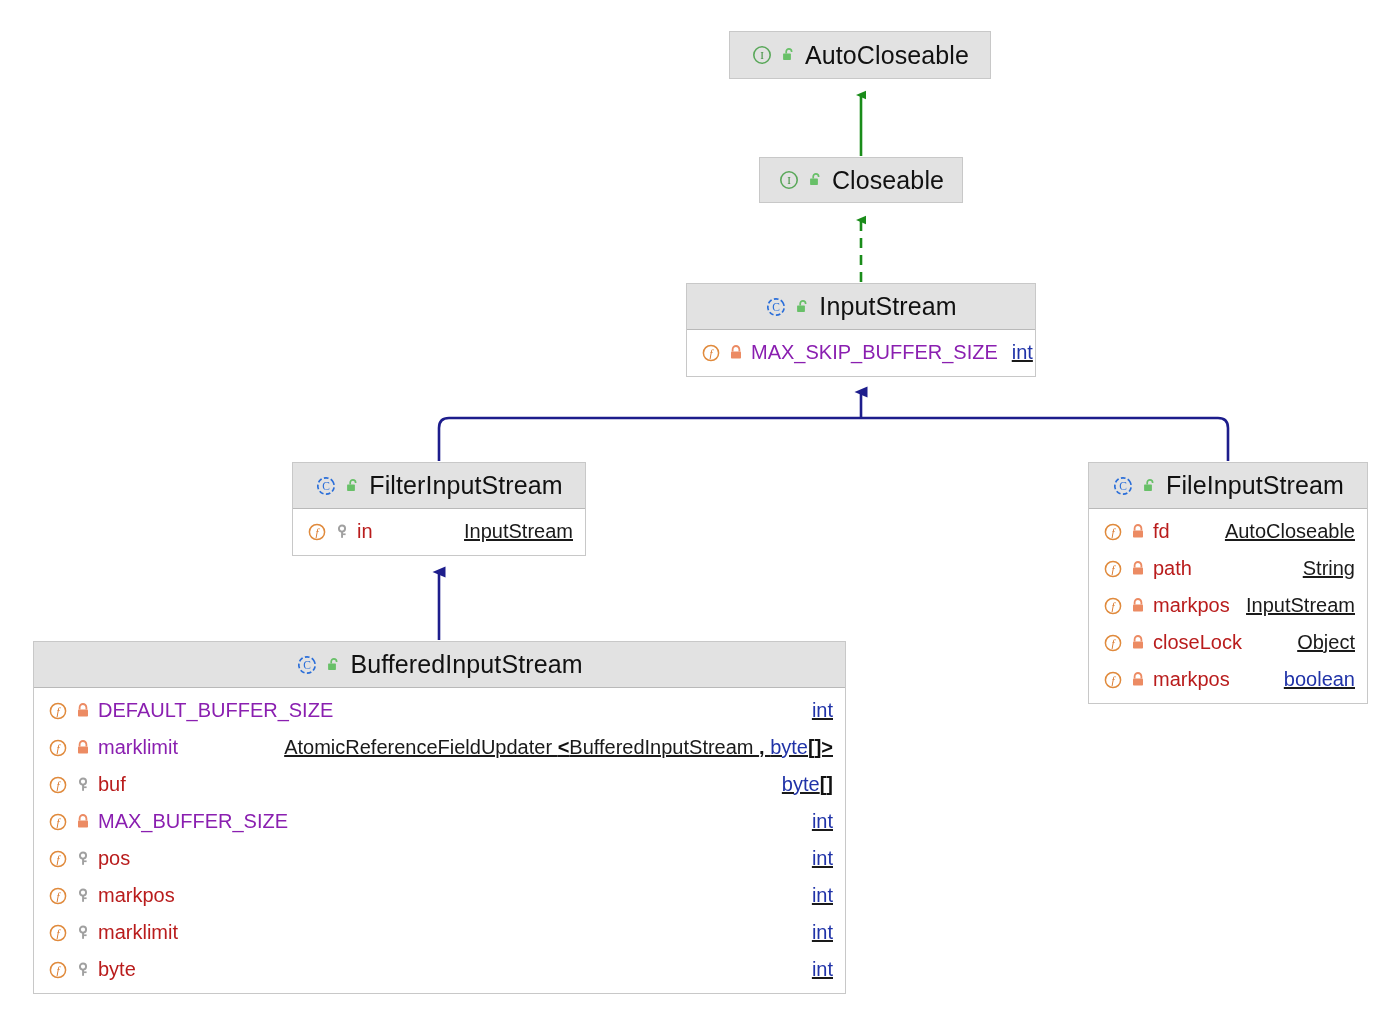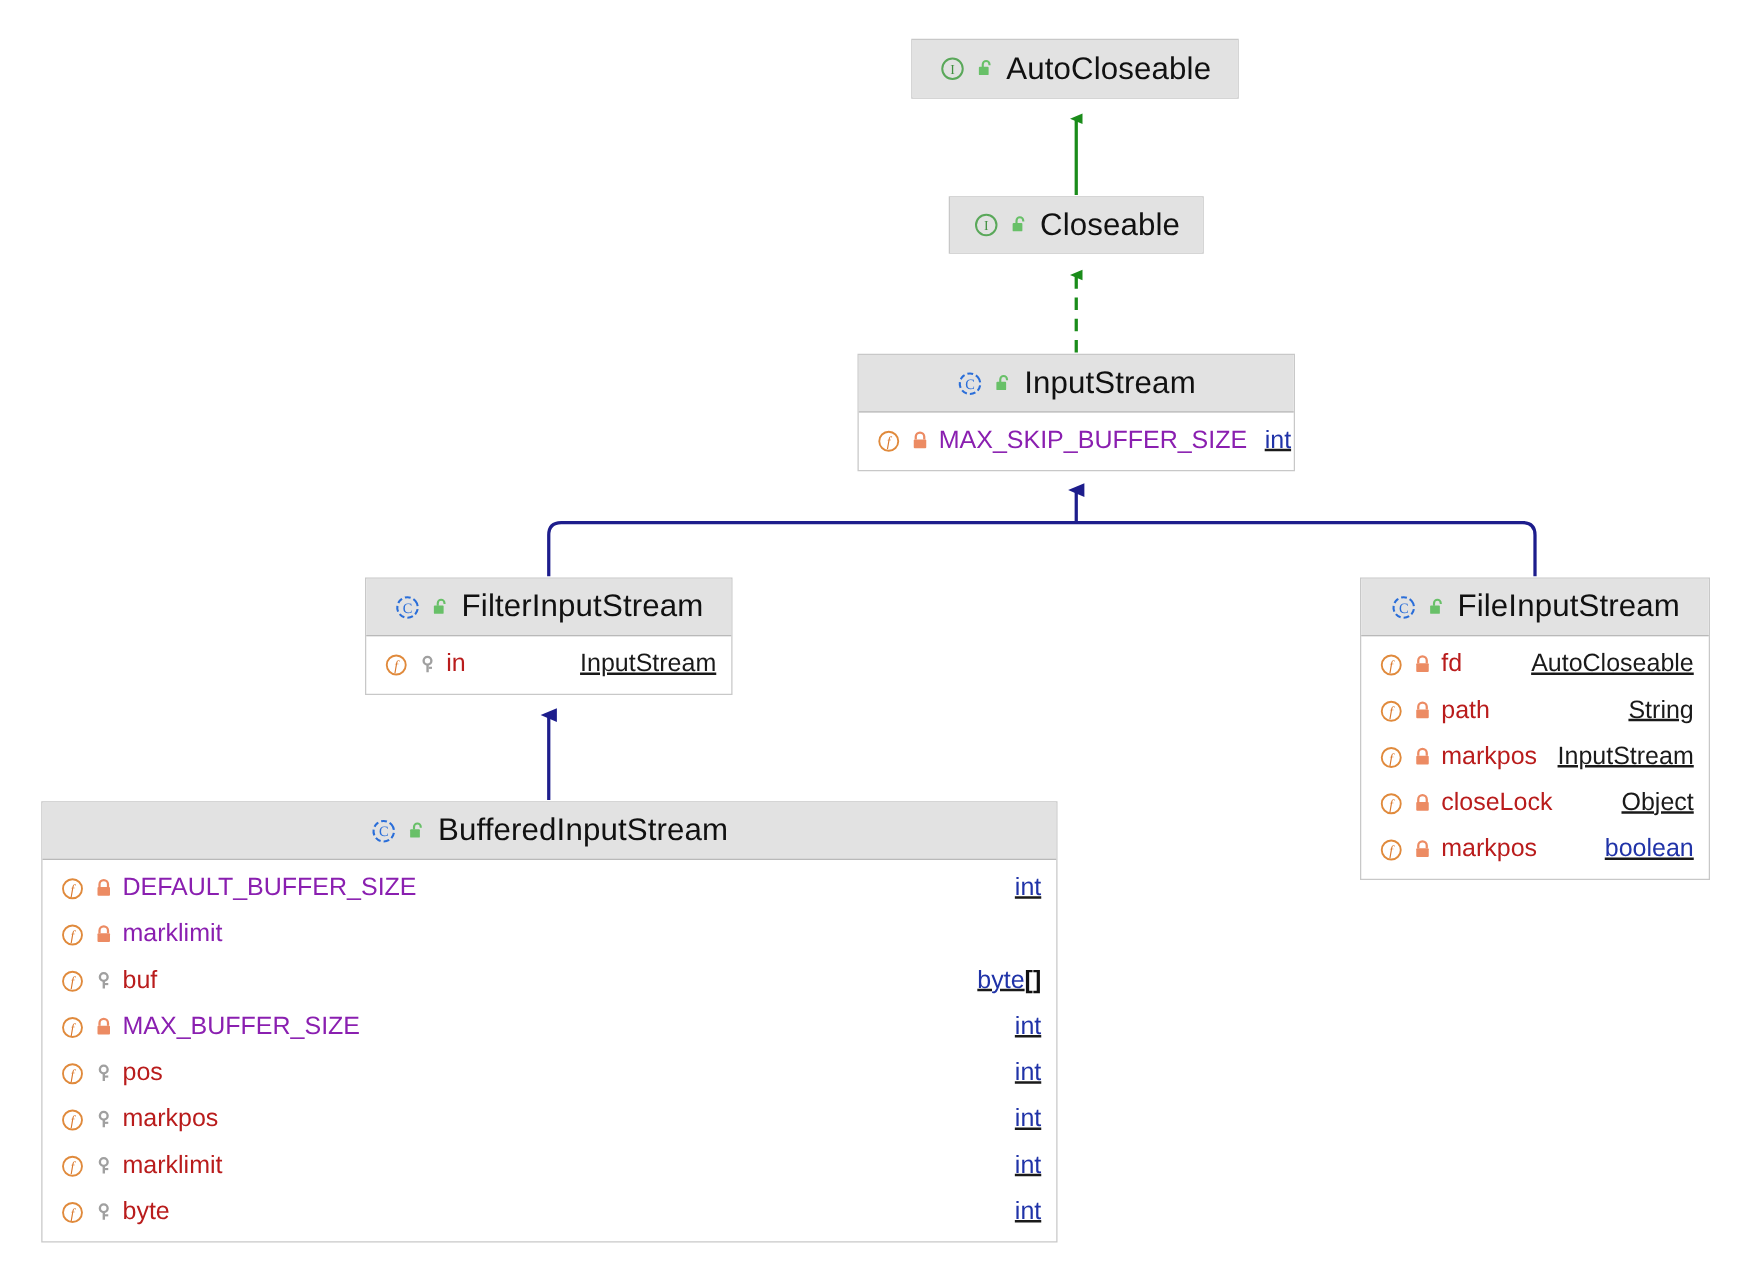--- a/index.html
+++ b/index.html
@@ -380,20 +380,21 @@
       <text x="10" y="14" text-anchor="middle" font-family="'Liberation Serif',serif" font-style="italic" font-size="11" fill="#d9762a">f</text>
     </svg>
             </span>
             <span class="vis">
               <svg class="ico" width="18" height="18" viewBox="0 0 18 18">
       <path d="M5.6 7.6 V5.4 A3.4 3.4 0 0 1 12.4 5.4 V7.6" fill="none" stroke="#ec8b63" stroke-width="1.8"></path>
       <rect x="4.0" y="7.5" width="10" height="7" rx="0.8" fill="#ec8b63"></rect>
     </svg>
             </span>
             <span class="mname static">marklimit</span>
+            <span class="mtype"><span class="cls">AtomicReferenceFieldUpdater&nbsp;</span><span class="punct">&lt;</span><span class="cls">BufferedInputStream&nbsp;</span><span class="punct">,&nbsp;</span><span class="prim">byte</span><span class="punct">[]&gt;</span></span>
           </div>
           <div class="row">
             <span class="kind">
               <svg class="ico" width="20" height="20" viewBox="0 0 20 20">
       <circle cx="10" cy="10" r="7.6" fill="none" stroke="#e08a3c" stroke-width="1.5"></circle>
       <text x="10" y="14" text-anchor="middle" font-family="'Liberation Serif',serif" font-style="italic" font-size="11" fill="#d9762a">f</text>
     </svg>
             </span>
             <span class="vis">
               <svg class="ico" width="18" height="18" viewBox="0 0 18 18">

